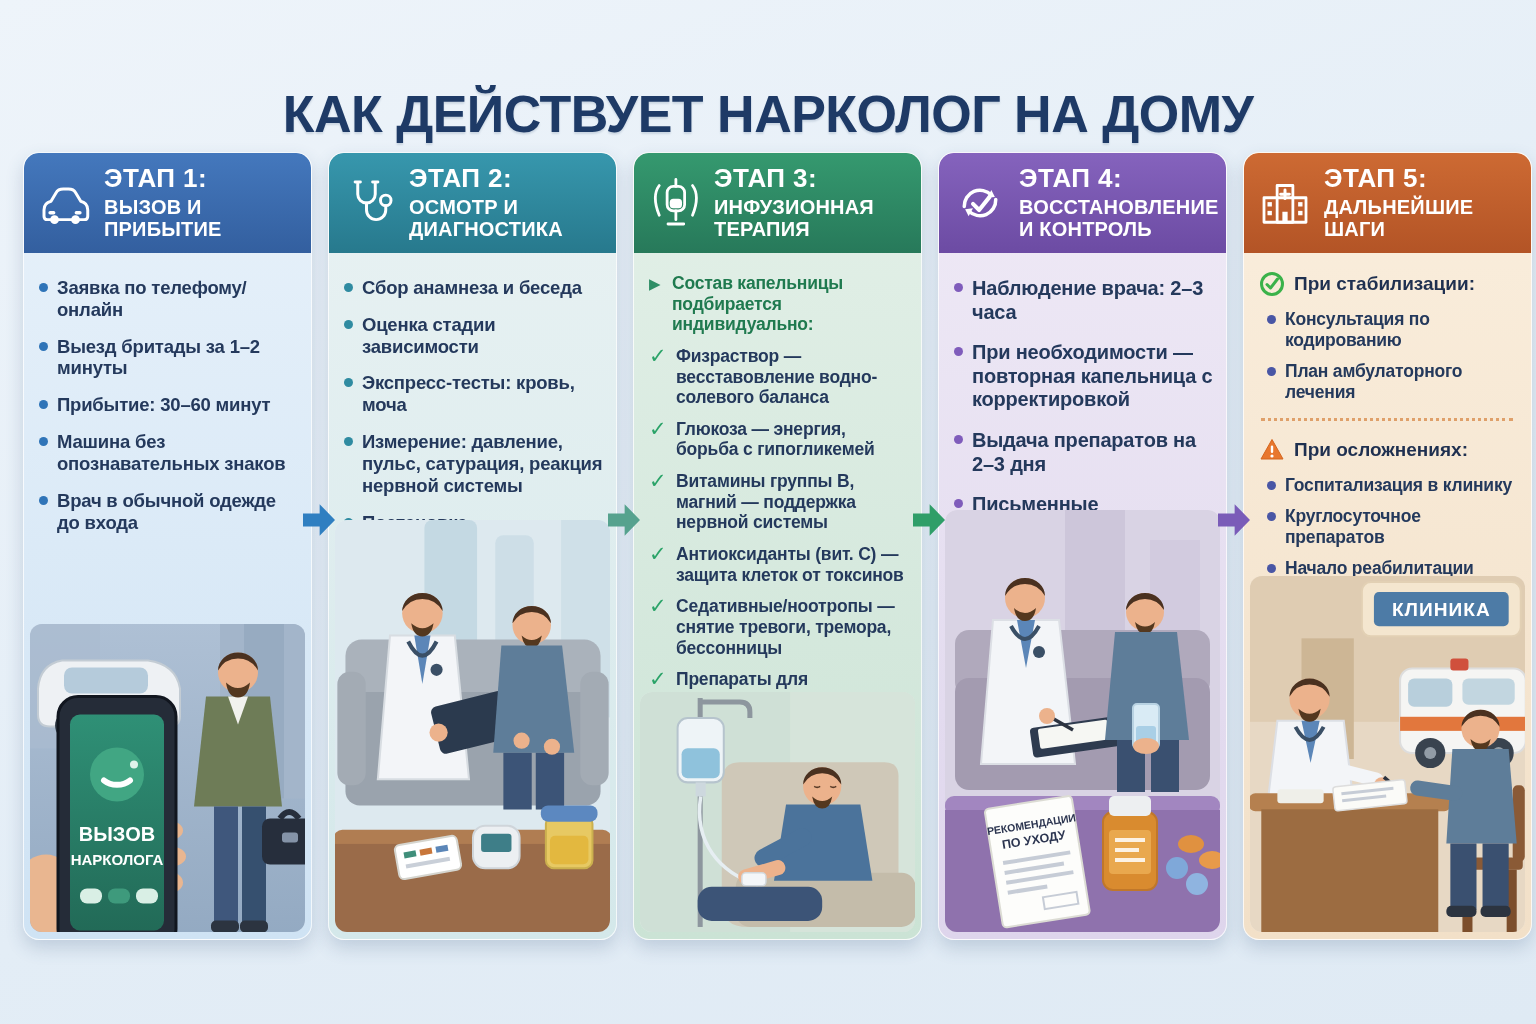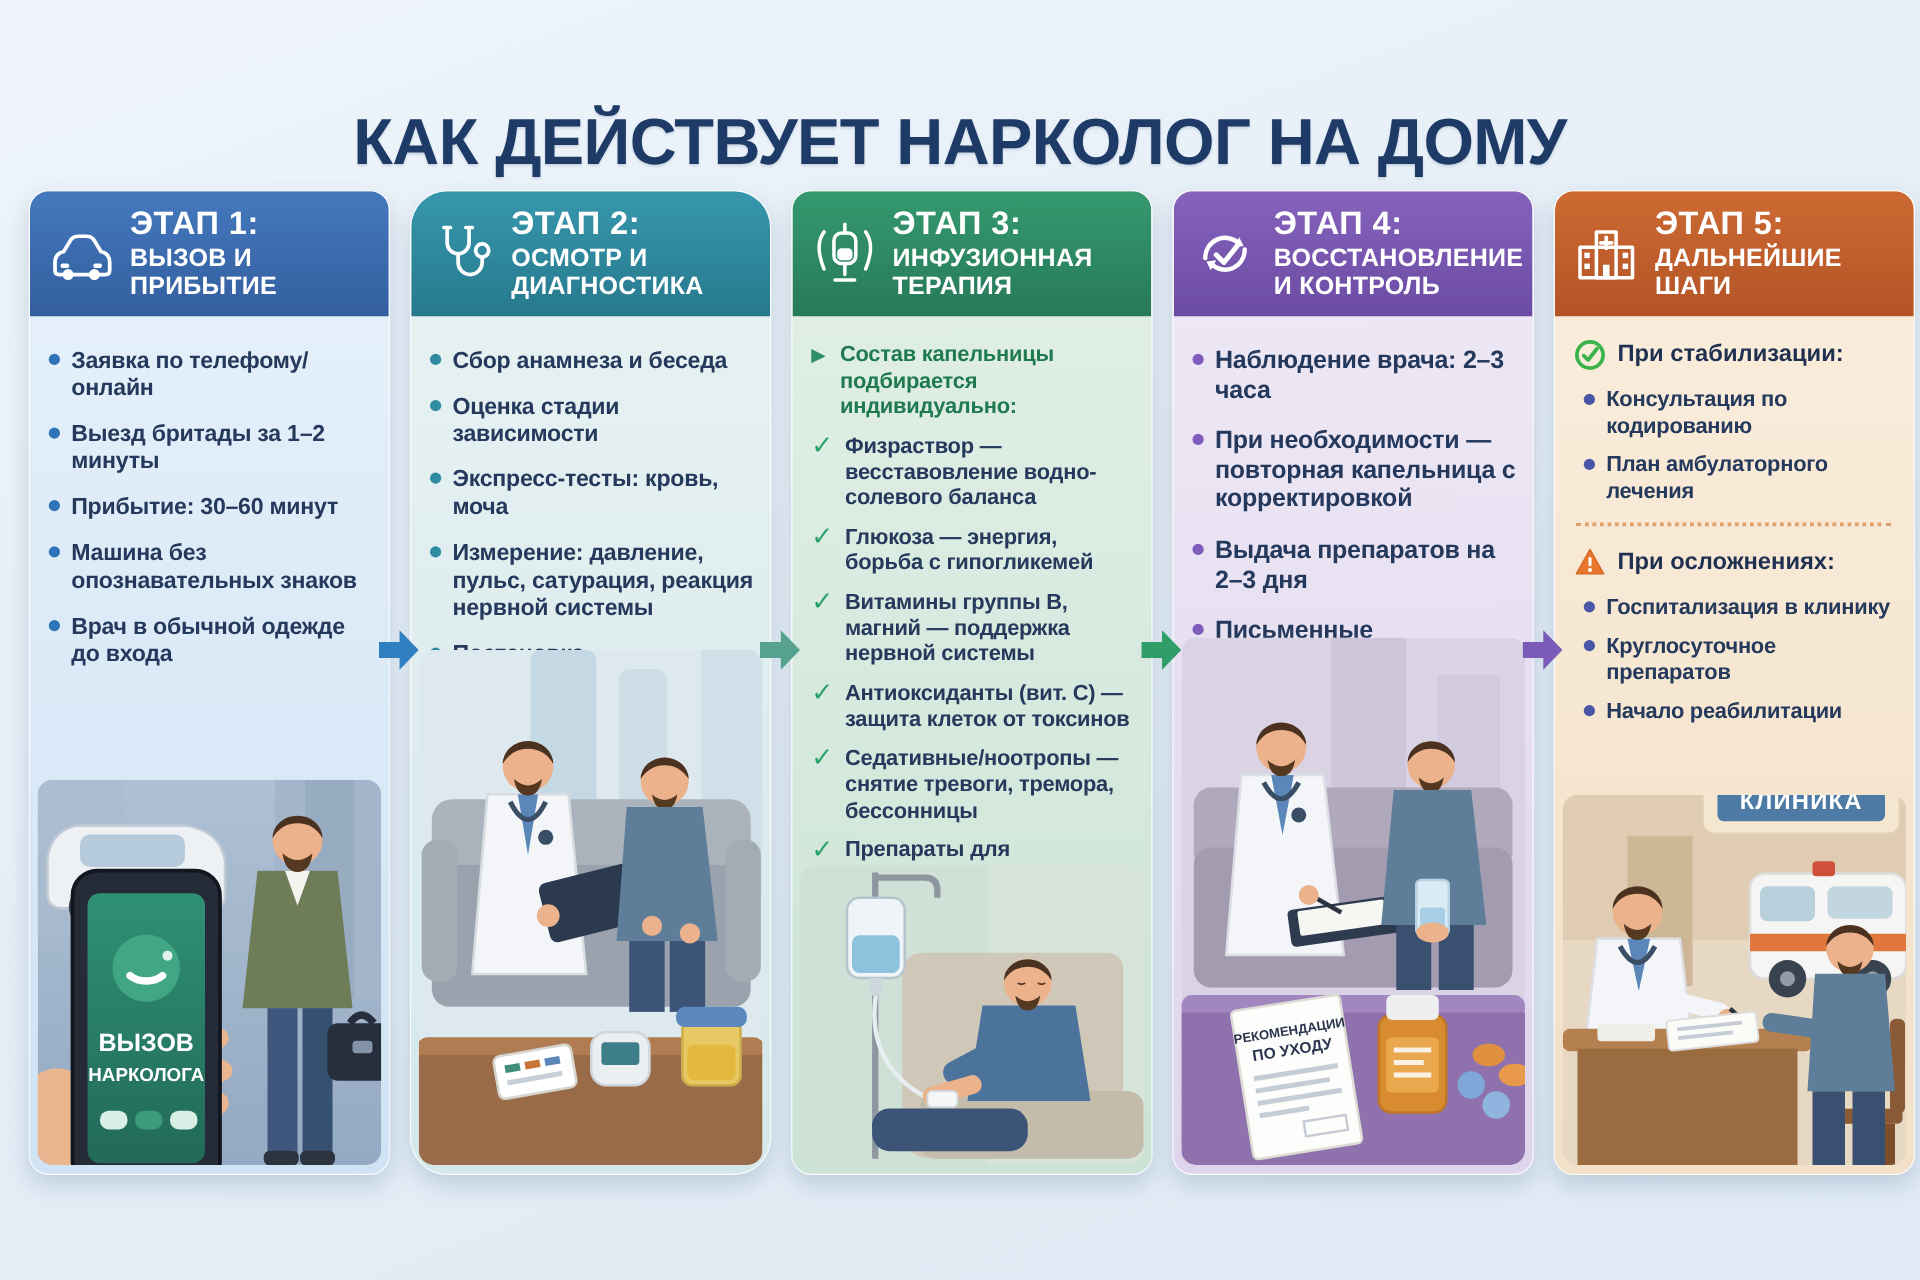--- a/index.html
+++ b/index.html
@@ -13,40 +13,40 @@
   .col-header{height:100px;display:flex;align-items:center;gap:10px;padding:0 12px;border-radius:14px 14px 0 0;}
   .hdr-icon{width:58px;height:58px;flex:0 0 58px;display:flex;align-items:center;justify-content:center;}
   .hdr-icon svg{width:56px;height:56px;}
   .hdr-stage{font-size:26px;font-weight:800;color:#fff;letter-spacing:.4px;line-height:1.05;}
   .hdr-sub{font-size:20px;font-weight:700;color:#fff;letter-spacing:.2px;line-height:1.12;margin-top:3px;}
   .col-body{padding:24px 12px 0 15px;}
   .bullet{display:flex;gap:9px;margin-bottom:15px;align-items:flex-start;}
   .dot{width:9px;height:9px;border-radius:50%;margin-top:6px;flex:0 0 9px;}
   .btext{font-size:18.5px;font-weight:700;color:#24395c;line-height:1.18;letter-spacing:-.2px;}
   .c1{background:linear-gradient(180deg,#e7f1fa,#cfe3f4);} .c1 .col-header{background:linear-gradient(180deg,#4478bd,#335f9f);} .c1 .dot{background:#2f74b8;}
-  .c2{background:linear-gradient(180deg,#e9f2f3,#d4e8ea);border-radius:30px;} .c2 .col-header{background:linear-gradient(180deg,#3797ad,#27798d);} .c2 .dot{background:#2f8ba1;}
+  .c2{background:linear-gradient(180deg,#e9f2f3,#d4e8ea);} .c2 .col-header{background:linear-gradient(180deg,#3797ad,#27798d);} .c2 .dot{background:#2f8ba1;}
   .c3{background:linear-gradient(180deg,#e3f0e8,#cbe3d5);} .c3 .col-header{background:linear-gradient(180deg,#35996f,#27795a);}
   .c4{background:linear-gradient(180deg,#efeaf6,#ded5ec);} .c4 .col-header{background:linear-gradient(180deg,#8563bd,#6c4ba3);} .c4 .dot{background:#7f5cbb;}
   .c5{background:linear-gradient(180deg,#faeedd,#f2e0c8);} .c5 .col-header{background:linear-gradient(180deg,#cd6a33,#b35426);} .c5 .dot{background:#4956a5;}
   .c3 .col-body{padding-top:20px;}
   .c3 .bullet{margin-bottom:11px;}
   .c3 .btext{font-size:17.5px;}
   .check-mark{color:#2aa368;font-weight:800;font-size:21px;line-height:1;font-family:"DejaVu Sans",sans-serif;flex:0 0 18px;}
   .intro-mark{color:#2e8e66;font-size:15px;margin-top:2px;font-family:"DejaVu Sans",sans-serif;flex:0 0 14px;}
   .intro-text{color:#1f7a4f;}
   .c4 .bullet{margin-bottom:17px;} .c4 .btext{font-size:20px;}
   .c5 .col-body{padding-top:18px;}
   .group-head{display:flex;gap:9px;align-items:center;margin:0 0 12px;}
   .group-title{font-size:19px;font-weight:800;color:#1f3050;}
   .gh-icon{width:26px;height:26px;flex:0 0 26px;} .gh-icon svg{width:26px;height:26px;display:block;}
   .c5 .bullet{margin-bottom:11px;margin-left:8px;} .c5 .btext{font-size:17.5px;}
   .divider{border-top:3px dotted #dfa06a;margin:15px 6px 16px 2px;}
   .illu{position:absolute;left:6px;right:6px;bottom:7px;border-radius:12px;overflow:hidden;box-shadow:inset 0 0 0 1px rgba(255,255,255,.4);}
   .illu svg{display:block;width:100%;height:100%;}
-  .illu-1{height:308px}.illu-2{height:412px}.illu-3{height:240px}.illu-4{height:422px}.illu-5{height:296px}
+  .illu-1{height:308px}.illu-2{height:412px}.illu-3{height:240px}.illu-4{height:422px}.illu-5{height:356px}
   .arrow{position:absolute;top:502px;width:32px;height:36px;
          clip-path:polygon(0% 32%,52% 32%,52% 6%,100% 50%,52% 94%,52% 68%,0% 68%);}
   .a1{left:303px;background:#2f7fc1;} .a2{left:608px;background:#56a28e;} .a3{left:913px;background:#2f9e68;} .a4{left:1218px;background:#7a5cb8;}
   svg text{font-family:"Liberation Sans",sans-serif;}
 </style>
 </head>
 <body>
 
 <div class="board">
   <div class="title">КАК ДЕЙСТВУЕТ НАРКОЛОГ НА ДОМУ</div>

